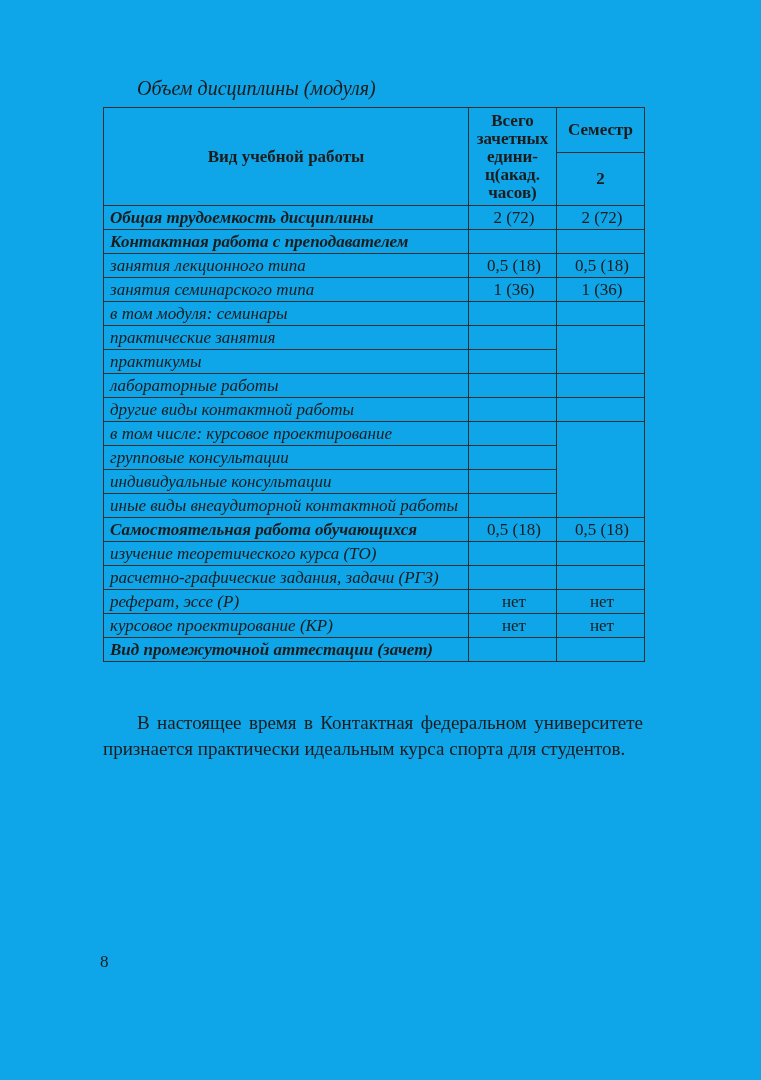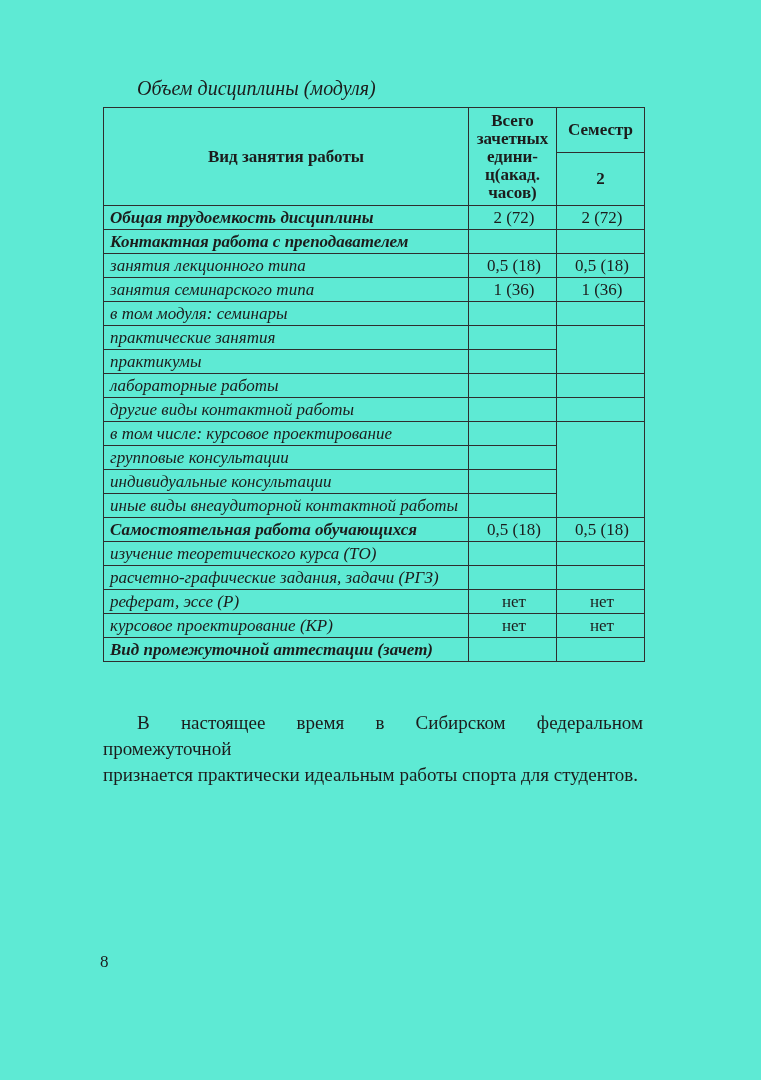--- a/index.html
+++ b/index.html
@@ -4,21 +4,21 @@
 <style>
   html, body {
     margin: 0;
     padding: 0;
     background: #ffffff;
   }
   .page {
     position: relative;
     width: 761px;
     height: 1080px;
-    background: #5eead4;
+    background: #0ea5e9;
     font-family: "Liberation Serif", "DejaVu Serif", serif;
     color: #1c1c1c;
     overflow: hidden;
   }
   .doc-title {
     position: absolute;
     left: 103px;
     top: 76px;
     width: 540px;
     font-style: italic;
@@ -94,21 +94,21 @@
   <div class="doc-title">Объем дисциплины (модуля)</div>
 
   <table class="volume-table">
     <colgroup>
       <col style="width:365px">
       <col style="width:88px">
       <col style="width:88px">
     </colgroup>
     <thead>
       <tr>
-        <th rowspan="2" class="h-work">Вид занятия работы</th>
+        <th rowspan="2" class="h-work">Вид учебной работы</th>
         <th rowspan="2" class="h-units">Всего
 зачетных
 едини-
 ц(акад.
 часов)</th>
         <th class="h-sem">Семестр</th>
       </tr>
       <tr>
         <th class="h-semnum">2</th>
       </tr>
@@ -202,19 +202,19 @@
         </tr>
         <tr>
           <td class="c-label b">Вид промежуточной аттестации (зачет)</td>
           <td class="c-val"></td>
           <td class="c-val"></td>
         </tr>
       </tbody>
   </table>
 
   <div class="paragraph">
-      <div class="para-line indent">В настоящее время в Сибирском федеральном промежуточной</div>
-      <div class="para-line last">признается практически идеальным работы спорта для студентов.</div>
+      <div class="para-line indent">В настоящее время в Контактная федеральном университете</div>
+      <div class="para-line last">признается практически идеальным курса спорта для студентов.</div>
     </div>
 
   <div class="page-number">8</div>
 
 </div>
 
 </body></html>

